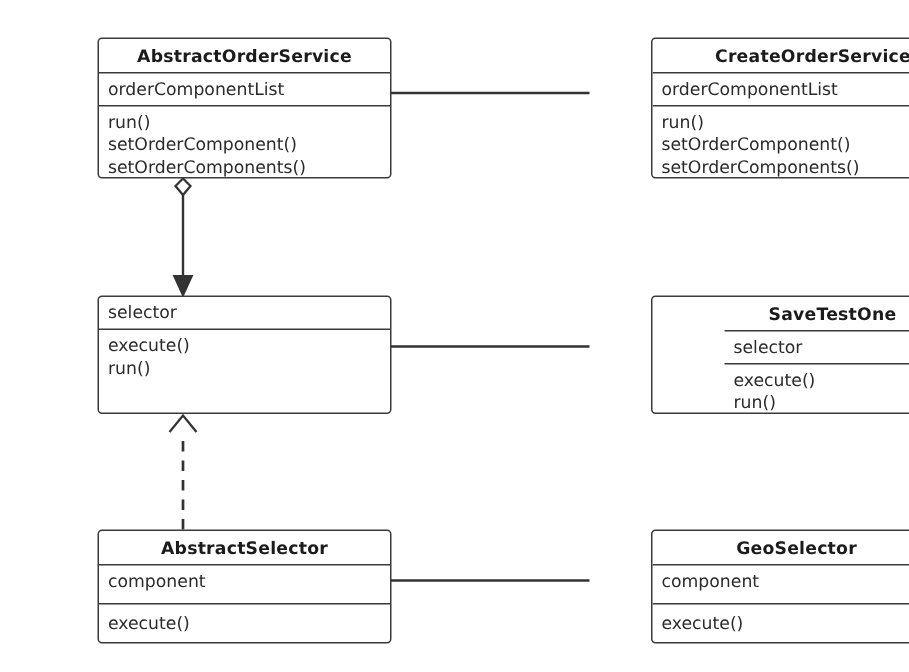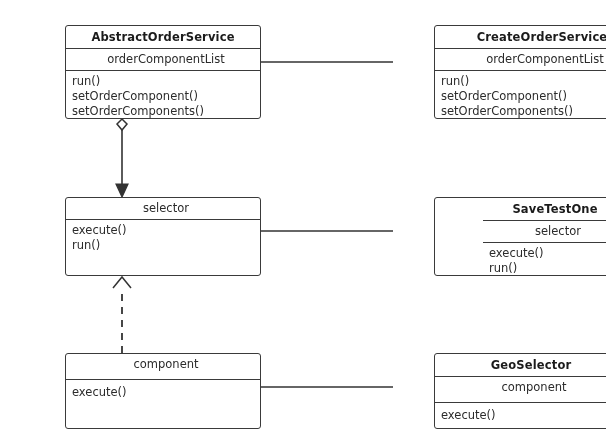--- a/index.html
+++ b/index.html
@@ -35,21 +35,20 @@
     border-bottom: 1.4px solid #3a3a3a;
     display: flex;
     align-items: center;
     justify-content: center;
   }
   .uml-attrs {
     box-sizing: border-box;
     width: 100%;
     border-bottom: 1.4px solid #3a3a3a;
     padding: 3px 0 3px 6px;
-    text-align: center;
   }
   .uml-ops {
     box-sizing: border-box;
     width: 100%;
     padding: 3px 0 3px 6px;
   }
   .uml-line {
     font-size: 11.5px;
     color: #2b2b2b;
     line-height: 15px;
@@ -156,20 +155,23 @@
     <div class="uml-attrs" style="height:22px;">
       <div class="uml-line">selector</div>
     </div>
     <div class="uml-ops">
       <div class="uml-line">execute()</div>
       <div class="uml-line">run()</div>
     </div>
   </div>
 
   <div class="uml-class" style="left:24px; top:353px; width:196px; height:76px;">
+    <div class="uml-name" style="height:23px;">
+        <span>AbstractSelector</span>
+      </div>
     <div class="uml-attrs" style="height:26px;">
       <div class="uml-line">component</div>
     </div>
     <div class="uml-ops" style="padding-top:5px;">
       <div class="uml-line">execute()</div>
     </div>
   </div>
 
   <div class="uml-class" style="left:393px; top:353px; width:194px; height:76px;">
     <div class="uml-name" style="height:23px;">

